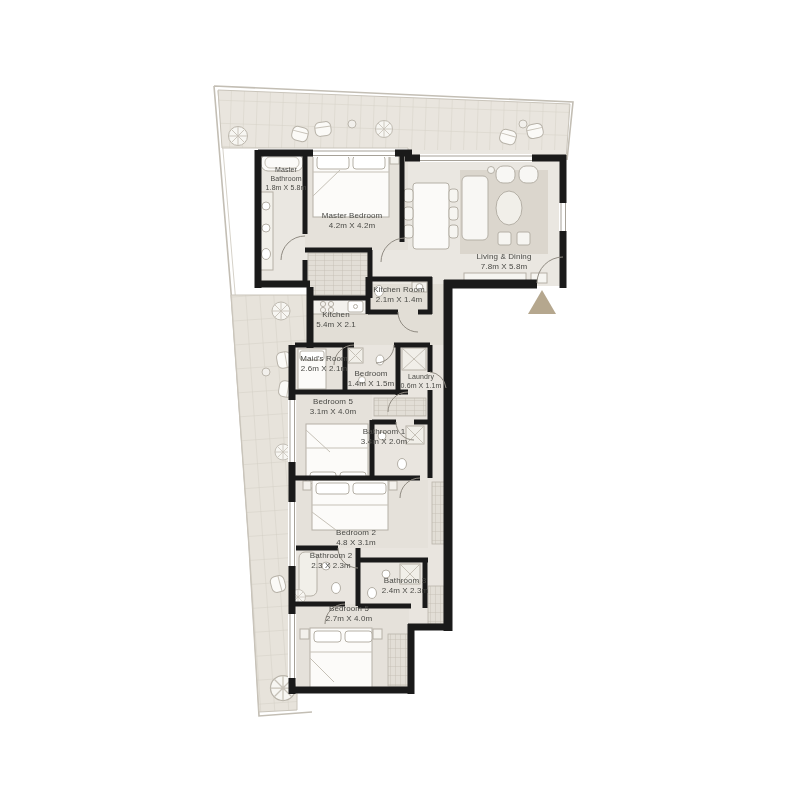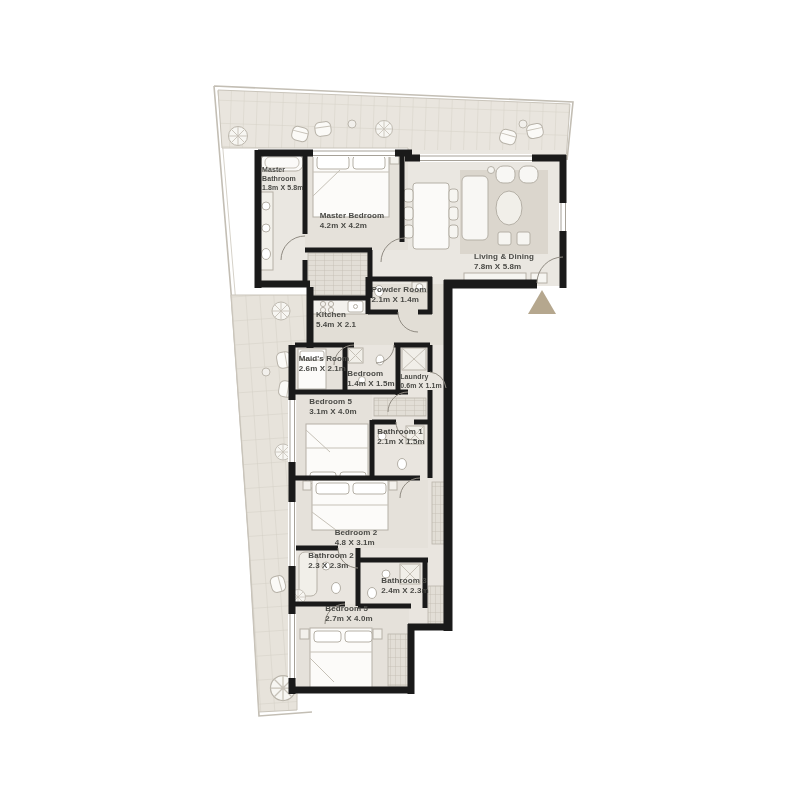--- a/index.html
+++ b/index.html
@@ -1,20 +1,20 @@
 <!DOCTYPE html>
 <html><head>
 <meta charset="utf-8">
 <style>
   html,body{margin:0;padding:0;background:#ffffff;}
   body{width:800px;height:800px;overflow:hidden;font-family:"Liberation Sans",sans-serif;}
   .stage{position:relative;width:800px;height:800px;background:#ffffff;}
   .stage svg{position:absolute;left:0;top:0;}
-  .room-label{position:absolute;transform:translate(-50%,-50%);
-    font-size:8px;line-height:1.25;color:#4a4a46;letter-spacing:.1px;font-weight:bold;}
+  .room-label{position:absolute;transform:translate(-50%,-50%);text-align:center;
+    font-size:8px;line-height:1.25;color:#4a4a46;letter-spacing:.1px;}
   .room-label .nm,.room-label .dm{display:block;white-space:nowrap;}
   .room-label.small{font-size:7px;}
   .room-label.wrap{width:48px;}
   .room-label.wrap .nm{white-space:normal;}
 </style>
 </head>
 <body>
 
 <div class="stage">
 <svg viewBox="0 0 800 800" width="800" height="800">
@@ -283,21 +283,21 @@
 </div>
 <div class="room-label" style="left:352px;top:221px">
   <span class="nm">Master Bedroom</span>
   <span class="dm">4.2m X 4.2m</span>
 </div>
 <div class="room-label" style="left:504px;top:262px">
   <span class="nm">Living &amp; Dining</span>
   <span class="dm">7.8m X 5.8m</span>
 </div>
 <div class="room-label" style="left:399px;top:295px">
-  <span class="nm">Powder Room</span>
+  <span class="nm">Kitchen Room</span>
   <span class="dm">2.1m X 1.4m</span>
 </div>
 <div class="room-label" style="left:336px;top:320px">
   <span class="nm">Kitchen</span>
   <span class="dm">5.4m X 2.1</span>
 </div>
 <div class="room-label" style="left:324px;top:364px">
   <span class="nm">Maid's Room</span>
   <span class="dm">2.6m X 2.1m</span>
 </div>
@@ -306,23 +306,23 @@
   <span class="dm">1.4m X 1.5m</span>
 </div>
 <div class="room-label small" style="left:421px;top:382px">
   <span class="nm">Laundry</span>
   <span class="dm">0.6m X 1.1m</span>
 </div>
 <div class="room-label" style="left:333px;top:407px">
   <span class="nm">Bedroom 5</span>
   <span class="dm">3.1m X 4.0m</span>
 </div>
-<div class="room-label" style="left:401px;top:437px">
+<div class="room-label" style="left:384px;top:437px">
   <span class="nm">Bathroom 1</span>
-  <span class="dm">2.1m X 1.5m</span>
+  <span class="dm">3.4m X 2.0m</span>
 </div>
 <div class="room-label" style="left:356px;top:538px">
   <span class="nm">Bedroom 2</span>
   <span class="dm">4.8 X 3.1m</span>
 </div>
 <div class="room-label" style="left:331px;top:561px">
   <span class="nm">Bathroom 2</span>
   <span class="dm">2.3 X 2.3m</span>
 </div>
 <div class="room-label" style="left:405px;top:586px">

